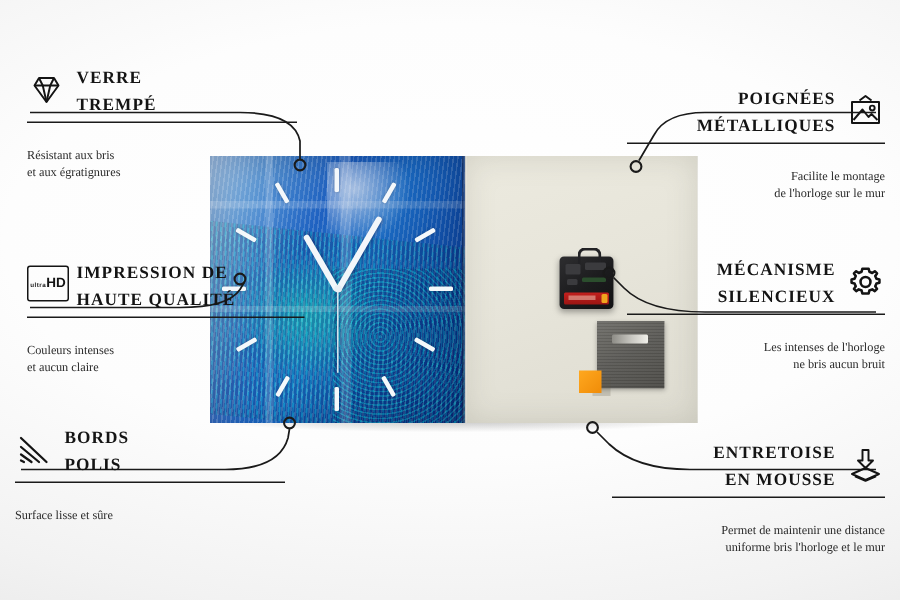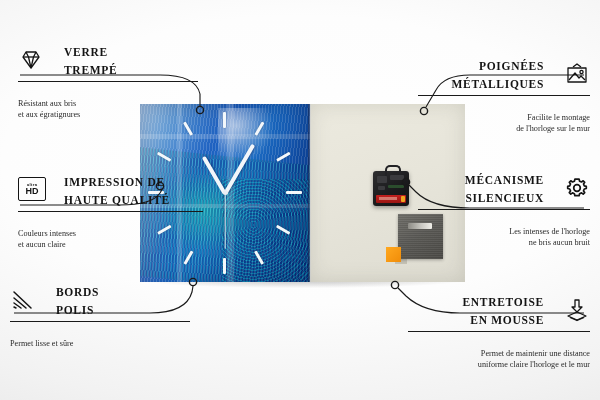--- a/index.html
+++ b/index.html
@@ -121,42 +121,42 @@
     background:radial-gradient(ellipse at 50% 0%, rgba(60,60,60,.30) 0%, rgba(60,60,60,0) 72%);
   }
 
   
   #wires{position:absolute;left:0;top:0;width:600px;height:400px;pointer-events:none;}
   #wires path{fill:none;stroke:#1a1a1a;stroke-width:1.15;}
   #wires circle{fill:none;stroke:#1a1a1a;stroke-width:1.4;}
 
   
   .feature{position:absolute;}
-  .f-head{display:flex;align-items:center;gap:20px;}
+  .f-head{display:flex;align-items:center;gap:7px;}
   .f-left .f-head{justify-content:flex-start;}
   .f-right .f-head{justify-content:flex-end;}
   .f-title{
     font-family:"Liberation Serif", serif;
     font-weight:700;font-size:11.5px;letter-spacing:.7px;
     color:#141414;line-height:13px;text-transform:uppercase;
   }
   .f-right .f-title{text-align:right;}
   .f-rule{height:1.2px;background:#1a1a1a;margin:3px 0 3px 0;}
   .f-desc{
     font-family:"Liberation Serif", serif;
     font-size:8.2px;line-height:10.5px;color:#2a2a2a;margin-top:17px;
   }
   .f-right .f-desc{}
   .f-icon{flex:0 0 auto;width:26px;height:26px;display:block;}
   .f-icon svg{display:block;}
 
   
   .hd-badge{
     width:26px;height:22px;border:1.3px solid #141414;border-radius:2px;
-    display:flex;flex-direction:column;align-items:center;justify-content:center;
+    display:flex;flex-direction:row;align-items:center;justify-content:center;
     font-family:"Liberation Sans", sans-serif;color:#141414;
   }
   .hd-badge .hd-small{font-size:4.2px;letter-spacing:.3px;line-height:5px;font-weight:700;}
   .hd-badge .hd-big{font-size:9px;font-weight:700;line-height:9.5px;}
 
   
   #feat-verre{left:18px;top:42px;width:180px;}
   #feat-impression{left:18px;top:172px;width:185px;}
   #feat-bords{left:10px;top:282px;width:180px;}
   #feat-poignees{left:418px;top:56px;width:172px;}
@@ -303,21 +303,21 @@
           </g>
         </svg>
       </span>
       <span>
         <span class="f-title">BORDS</span><br>
         <span class="f-title">POLIS</span>
       </span>
     </div>
     <div class="f-rule"></div>
     <div class="f-desc">
-      <span>Permet lisse et sûre</span>
+      <span>Surface lisse et sûre</span>
     </div>
   </div>
 
   <div class="feature f-right" id="feat-poignees">
     <div class="f-head">
       <span>
         <span class="f-title">POIGNÉES</span><br>
         <span class="f-title">MÉTALLIQUES</span>
       </span>
       <span class="f-icon">
@@ -372,17 +372,17 @@
             <path d="M11,3 L15,3 L15,10 L18,10 L13,15 L8,10 L11,10 Z"></path>
             <path d="M13,15 L4,19 L13,23 L22,19 Z"></path>
             <path d="M6,20.5 L13,23.5 L20,20.5"></path>
           </g>
         </svg>
       </span>
     </div>
     <div class="f-rule"></div>
     <div class="f-desc">
       <span>Permet de maintenir une distance</span><br>
-      <span>uniforme claire l'horloge et le mur</span>
+      <span>uniforme bris l'horloge et le mur</span>
     </div>
   </div>
 
 </div>
 
 </body></html>

